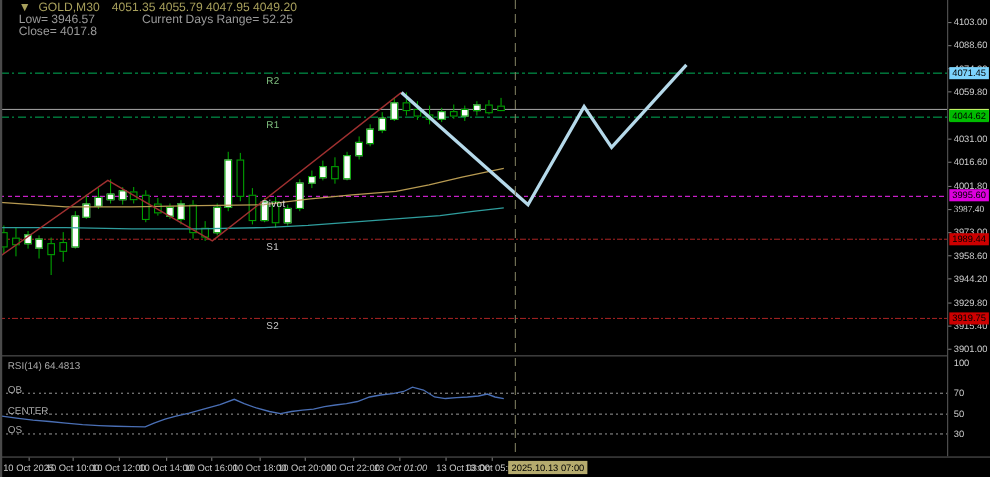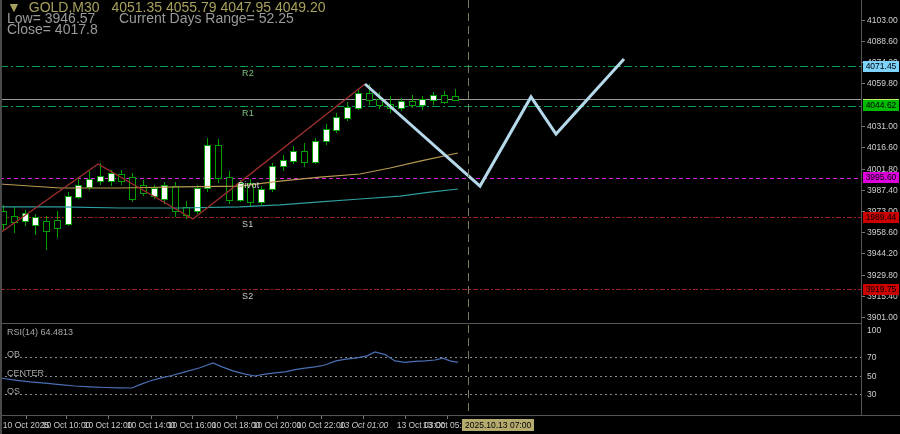--- a/index.html
+++ b/index.html
@@ -12,21 +12,21 @@
   .lv-magenta{background:repeating-linear-gradient(90deg,#dd22dd 0 4px,transparent 4px 7px);}
   .price-ln{background:#999;}
   .lv-label{position:absolute;font-size:9px;z-index:4;letter-spacing:.3px;}
   .vline{position:absolute;top:0;width:1px;height:415px;z-index:3;
          background:repeating-linear-gradient(180deg,#7a795c 0 8px,transparent 8px 13px);}
   .rsi-guide{background:repeating-linear-gradient(90deg,#8a8a8a 0 2px,transparent 2px 5px);}
   .rsi-txt{position:absolute;left:7px;color:#a8a8a8;font-size:9px;z-index:4;}
   .wick{position:absolute;width:1px;z-index:2;}
   .body{position:absolute;width:5px;border:1px solid;z-index:2;}
   svg.lines{position:absolute;left:0;top:0;z-index:3;pointer-events:none;}
-  #hdr{position:absolute;left:7px;top:2px;z-index:10;font-size:14px;line-height:11px;white-space:nowrap;}
+  #hdr{position:absolute;left:17px;top:2px;z-index:10;font-size:11px;line-height:11px;white-space:nowrap;}
   #hdr .sym-row{color:#a8a05c;}
   #hdr .stat{color:#9a9a9a;}
   #hdr .c1{display:inline-block;min-width:112px;}
   #paxis{position:absolute;left:861px;top:0;width:39px;height:415px;border-left:1px solid #555;z-index:6;background:#000;}
   .ptick{position:absolute;left:5px;color:#cfcfcf;font-size:8.5px;white-space:nowrap;}
   .ptickmark{position:absolute;left:0;width:3px;height:1px;background:#777;}
   .badge{position:absolute;left:1px;width:36px;height:11px;line-height:11px;font-size:8.5px;
          color:#000;text-align:center;z-index:7;white-space:nowrap;}
   #taxis{position:absolute;left:0;top:415px;width:900px;height:19px;border-top:1px solid #555;background:#000;z-index:6;}
   .ttick{position:absolute;top:4px;color:#c8c8c8;font-size:8.5px;white-space:nowrap;transform:translateX(-50%);}
@@ -174,21 +174,21 @@
       <div class="ptick" style="top: 57.2px;">4074.20</div>
       <div class="ptickmark" style="top: 83.4px;"></div>
       <div class="ptick" style="top: 78.4px;">4059.80</div>
       <div class="ptickmark" style="top: 125.8px;"></div>
       <div class="ptick" style="top: 120.8px;">4031.00</div>
       <div class="ptickmark" style="top: 146.9px;"></div>
       <div class="ptick" style="top: 141.9px;">4016.60</div>
       <div class="ptickmark" style="top: 168.7px;"></div>
       <div class="ptick" style="top: 163.7px;">4001.80</div>
       <div class="ptickmark" style="top: 189.9px;"></div>
-      <div class="ptick" style="top: 184.9px;">3987.40</div>
+      <div class="ptick" style="top: 184.9px; font-family: Liberation Serif, serif;">3987.40</div>
       <div class="ptickmark" style="top: 211.1px;"></div>
       <div class="ptick" style="top: 206.1px;">3973.00</div>
       <div class="ptickmark" style="top: 232.2px;"></div>
       <div class="ptick" style="top: 227.2px;">3958.60</div>
       <div class="ptickmark" style="top: 253.4px;"></div>
       <div class="ptick" style="top: 248.4px;">3944.20</div>
       <div class="ptickmark" style="top: 274.6px;"></div>
       <div class="ptick" style="top: 269.6px;">3929.80</div>
       <div class="ptickmark" style="top: 295.8px;"></div>
       <div class="ptick" style="top: 290.8px;">3915.40</div>

